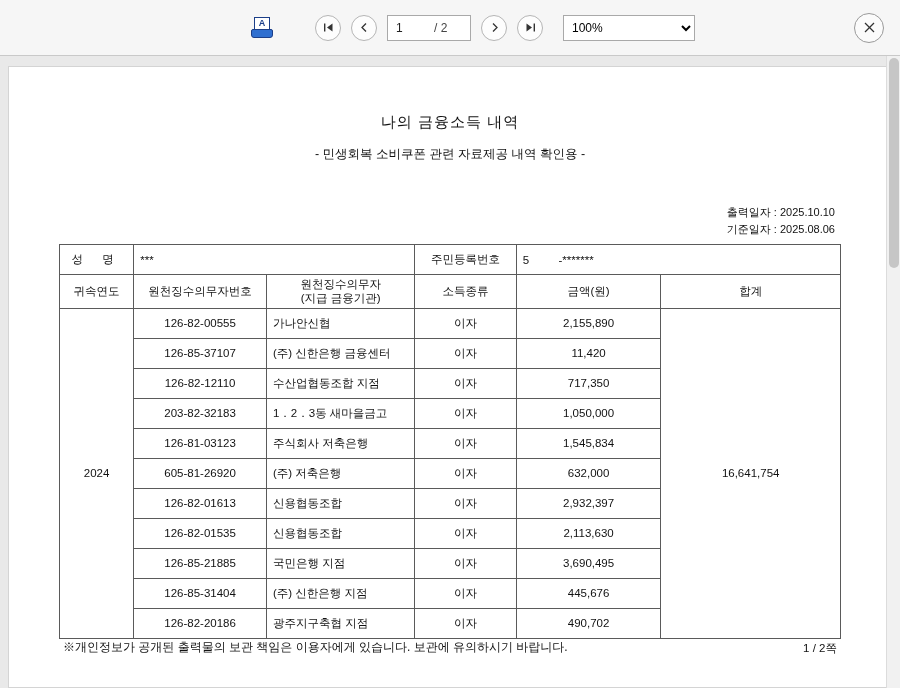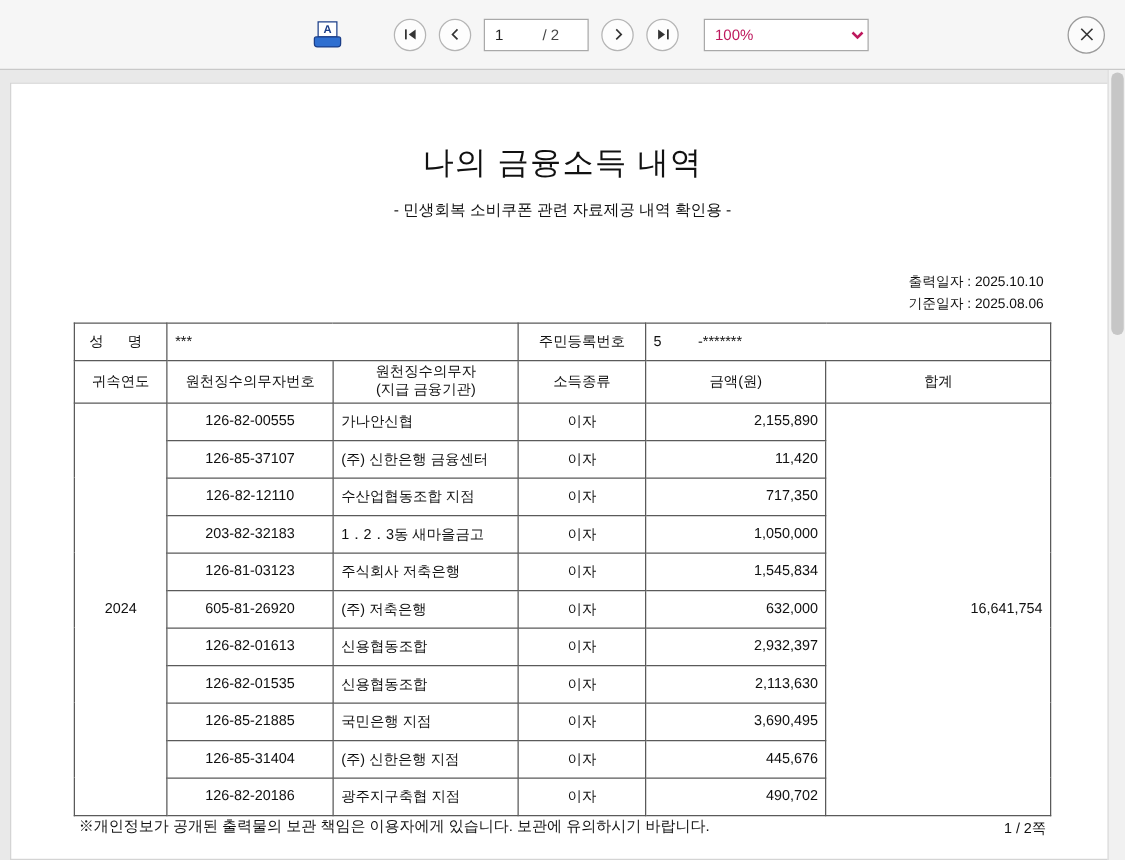--- a/index.html
+++ b/index.html
@@ -98,21 +98,21 @@
     font-size: 12px;
     margin-left: 6px;
   }
   .zoom-select {
     height: 26px;
     width: 132px;
     font-size: 12px;
     font-family: "Liberation Sans", sans-serif;
     border: 1px solid #a9a9a9;
     background: #fff;
-    color: #be185d;
+    color: #000000;
     padding: 0 4px;
     margin-left: 10px;
   }
   .close-btn {
     position: absolute;
     right: 16px;
     top: 50%;
     transform: translateY(-50%);
     width: 30px; height: 30px;
     border-radius: 50%;
@@ -134,21 +134,21 @@
   .page {
     width: 884px;
     background: #ffffff;
     border: 1px solid #d4d4d4;
     padding: 46px 50px 20px 50px;
     position: relative;
   }
 
   .doc-title {
     text-align: center;
-    font-size: 25px;
+    font-size: 15px;
     letter-spacing: 1px;
     color: #111;
     font-weight: normal;
     margin: 0 0 14px 0;
   }
   .doc-subtitle {
     text-align: center;
     font-size: 12.5px;
     color: #111;
     margin-bottom: 24px;
@@ -171,21 +171,21 @@
   table.doc td {
     border: 1px solid #5a5a5a;
     font-size: 11.5px;
     color: #111;
     height: 30px;
     padding: 2px 6px;
     vertical-align: middle;
   }
   .c-center { text-align: center; }
   .c-left { text-align: left; }
-  .c-right { text-align: right; padding-right: 12px; }
+  .c-right { text-align: center; padding-right: 12px; }
   .hdr { text-align: center; }
   .spaced { letter-spacing: 8px; }
   .two-line { line-height: 1.25; }
 
   .footer-row {
     display: flex;
     justify-content: space-between;
     align-items: flex-end;
     font-size: 12px;
     color: #111;

